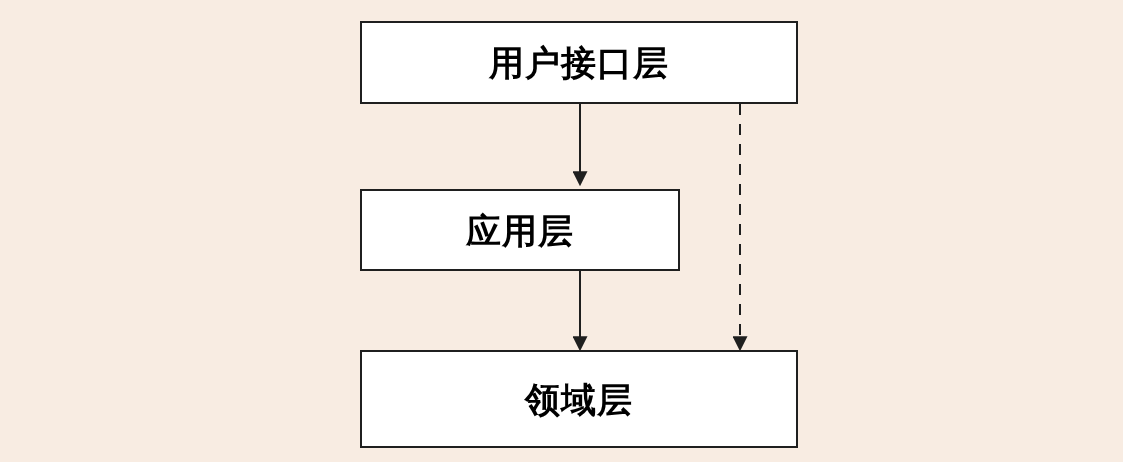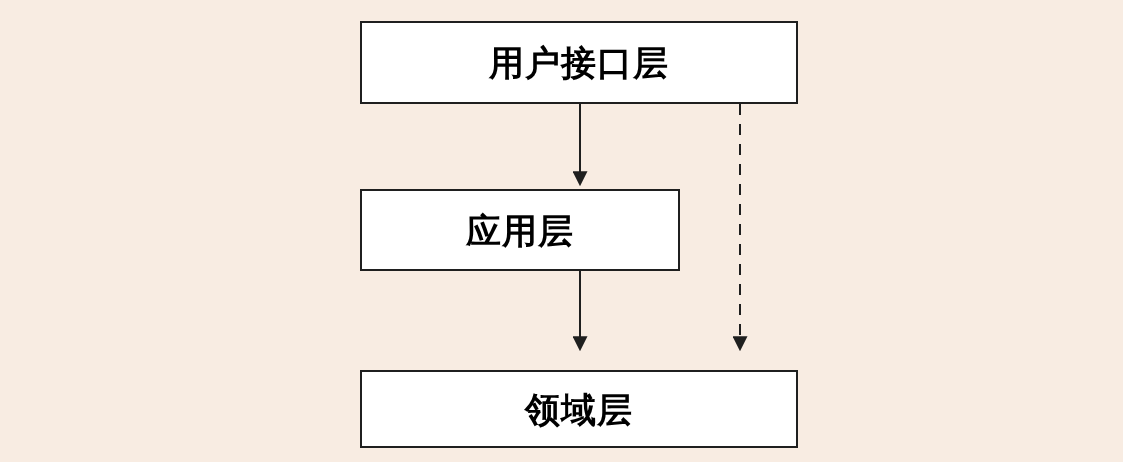--- a/index.html
+++ b/index.html
@@ -41,21 +41,21 @@
   .node-label {
     font-size: 35px;
     font-weight: 700;
     color: #000000;
     letter-spacing: 1px;
     line-height: 1;
     white-space: nowrap;
   }
   .node-ui     { left: 360px; top: 21px;  width: 438px; height: 83px; }
   .node-app    { left: 360px; top: 189px; width: 320px; height: 82px; }
-  .node-domain { left: 360px; top: 370px; width: 438px; height: 78px; align-items: center; }
+  .node-domain { left: 360px; top: 350px; width: 438px; height: 98px; align-items: center; }
 </style>
 </head>
 <body>
 
 <div class="canvas">
 
   <svg class="edges" viewBox="0 0 1123 462" xmlns="http://www.w3.org/2000/svg" aria-hidden="true">
     <defs>
       <marker id="arrowhead" viewBox="0 0 10 10" refX="8.5" refY="5" markerWidth="7.5" markerHeight="7.5" orient="auto-start-reverse">
         <path d="M 0 0 L 10 5 L 0 10 z" fill="#1f1f1f"></path>

